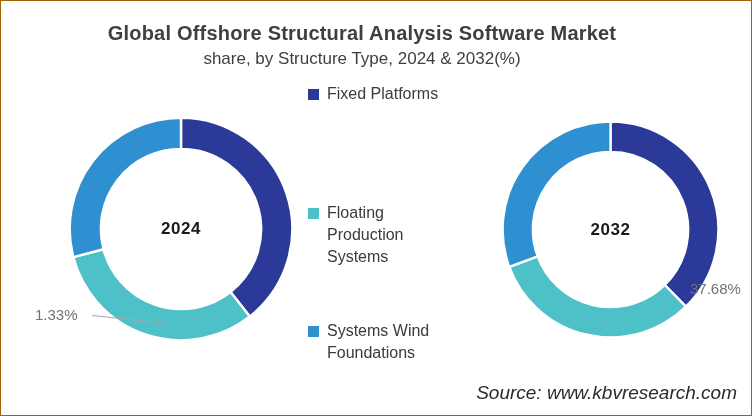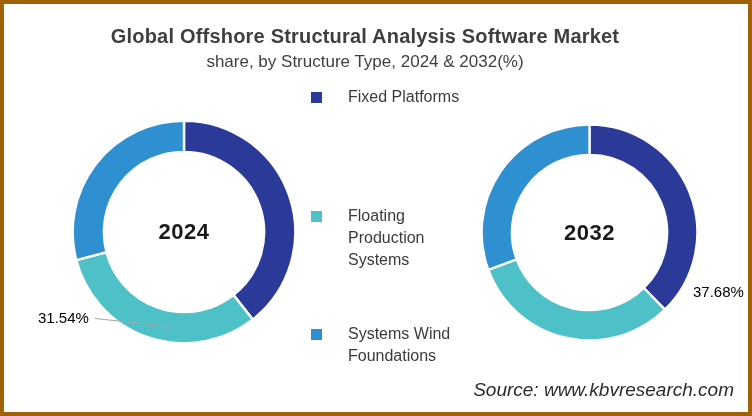--- a/index.html
+++ b/index.html
@@ -1,40 +1,40 @@
 <!DOCTYPE html>
 <html><head>
 <meta charset="utf-8">
 <style>
   html,body{margin:0;padding:0;background:#fff;}
   .canvas{
     position:relative; width:752px; height:416px; box-sizing:border-box;
-    background:#ffffff; border:4px solid #a16207; overflow:hidden;
+    background:#ffffff; border:1px solid #a16207; overflow:hidden;
     font-family:"Liberation Sans", sans-serif;
   }
   .title{
     position:absolute; top:21px; left:0; width:722px; text-align:center;
     font-size:20px; font-weight:bold; color:#3f3f3f; letter-spacing:.2px;
   }
   .subtitle{
     position:absolute; top:48px; left:0; width:722px; text-align:center;
     font-size:17px; color:#3f3f3f;
   }
   .legend-item{ position:absolute; left:307px; display:flex; align-items:flex-start; }
   .legend-item.li-0{ top:82px; }
   .legend-item.li-1{ top:201px; }
   .legend-item.li-2{ top:319px; }
   .swatch{ width:11px; height:11px; margin:6px 8px 0 0; flex:0 0 auto; }
-  .legend-label{ font-size:16px; line-height:22px; color:#3b3b3b; width:122px;margin-left:18px; }
+  .legend-label{ font-size:16px; line-height:22px; color:#3b3b3b; width:122px; }
   .donut{ position:absolute; display:flex; align-items:center; justify-content:center; }
   .donut-left{ left:67px; top:115px; width:226px; height:226px; }
-  .donut-right{ left:476px; top:119px; width:219px; height:219px; }
+  .donut-right{ left:500px; top:119px; width:219px; height:219px; }
   .donut svg{ position:absolute; inset:0; width:100%; height:100%; }
-  .year{ position:relative; font-size:22px; font-weight:bold; color:#1a1a1a; letter-spacing:.5px; }
-  .pct{ position:absolute; font-size:15px; color:#000000; }
+  .year{ position:relative; font-size:17px; font-weight:bold; color:#1a1a1a; letter-spacing:.5px; }
+  .pct{ position:absolute; font-size:15px; color:#737373; }
   .pct-left{ left:34px; top:305px; }
   .pct-right{ left:689px; top:279px; }
   .leader{
     position:absolute; left:91px; top:314px; width:74px; height:0;
     border-top:1px solid #a6a6a6; transform:rotate(6deg); transform-origin:left center;
   }
   .source{
     position:absolute; right:14px; bottom:11px; font-size:19px;
     font-style:italic; color:#2b2b2b;
   }
@@ -72,18 +72,18 @@
   <div class="donut donut-right">
     <svg viewBox="0 0 226 226">
         <path d="M113.00 1.70 A111.30 111.30 0 0 1 190.81 192.59 L169.02 170.30 A80.14 80.14 0 0 0 113.00 32.86 Z" fill="#2B3A98" stroke="#ffffff" stroke-width="2.4" stroke-linejoin="round"></path>
         <path d="M190.81 192.59 A111.30 111.30 0 0 1 8.57 151.49 L37.81 140.71 A80.14 80.14 0 0 0 169.02 170.30 Z" fill="#4EC0C8" stroke="#ffffff" stroke-width="2.4" stroke-linejoin="round"></path>
         <path d="M8.57 151.49 A111.30 111.30 0 0 1 113.00 1.70 L113.00 32.86 A80.14 80.14 0 0 0 37.81 140.71 Z" fill="#2E90D0" stroke="#ffffff" stroke-width="2.4" stroke-linejoin="round"></path>
       </svg>
     <div class="year">2032</div>
   </div>
 
   <div class="leader"></div>
-  <div class="pct pct-left">31.54%</div>
+  <div class="pct pct-left">1.33%</div>
   <div class="pct pct-right">37.68%</div>
 
   <div class="source">Source: www.kbvresearch.com</div>
 
 </div>
 
 </body></html>

